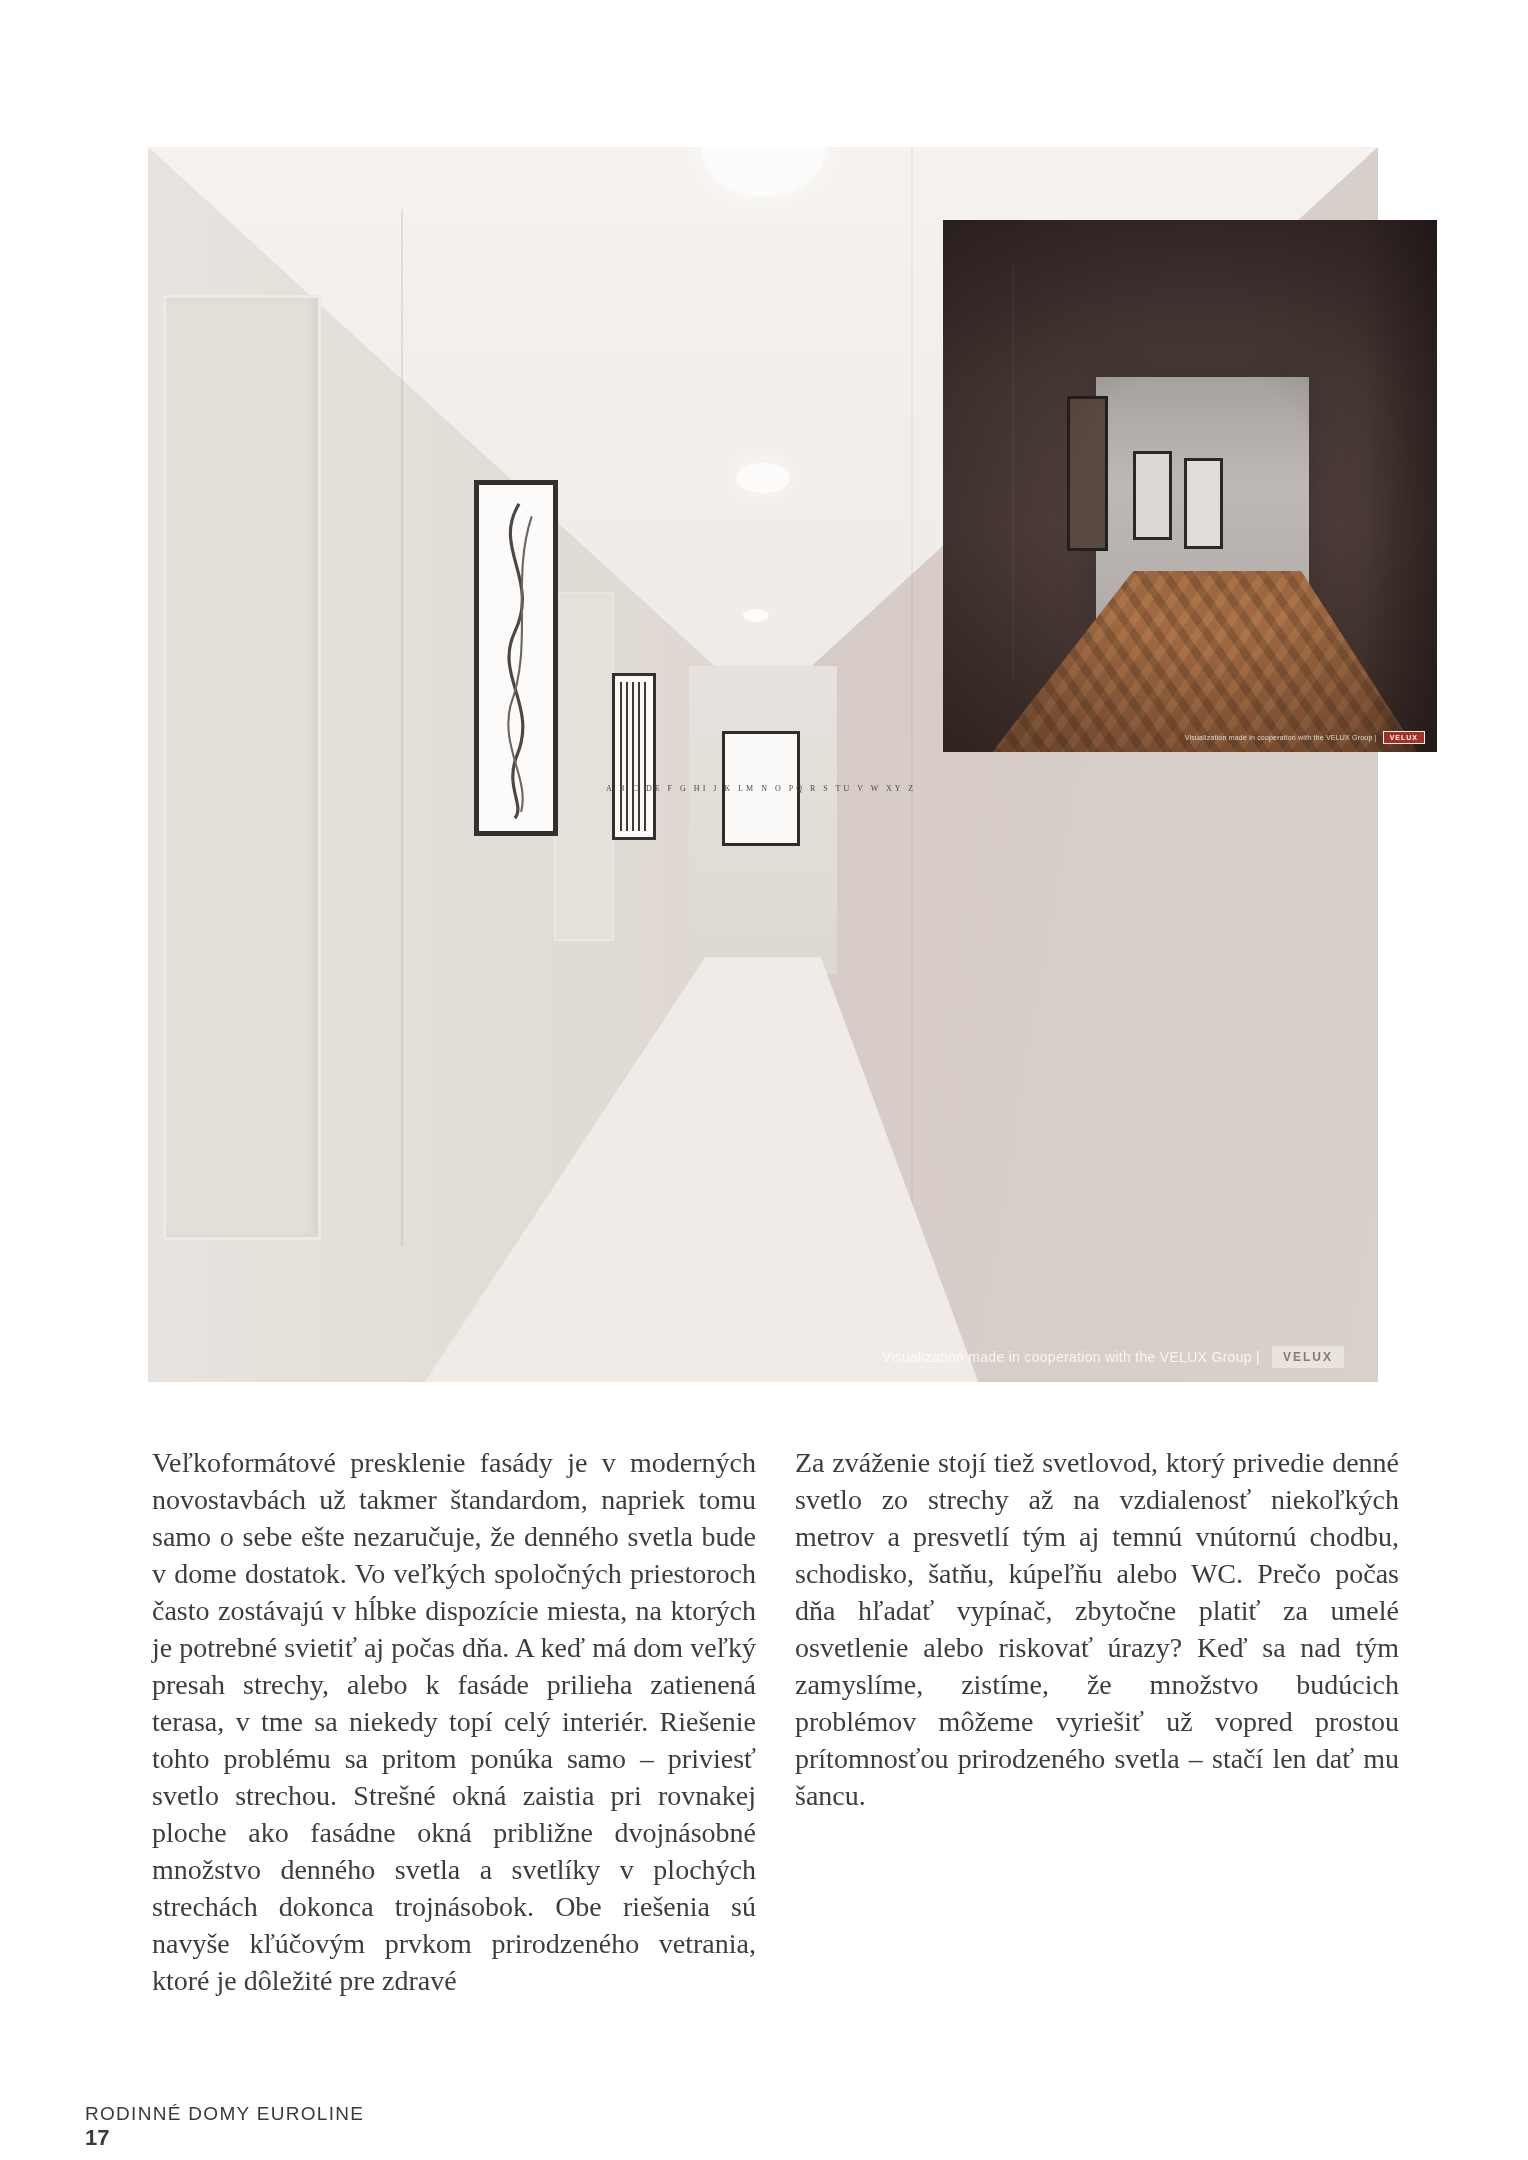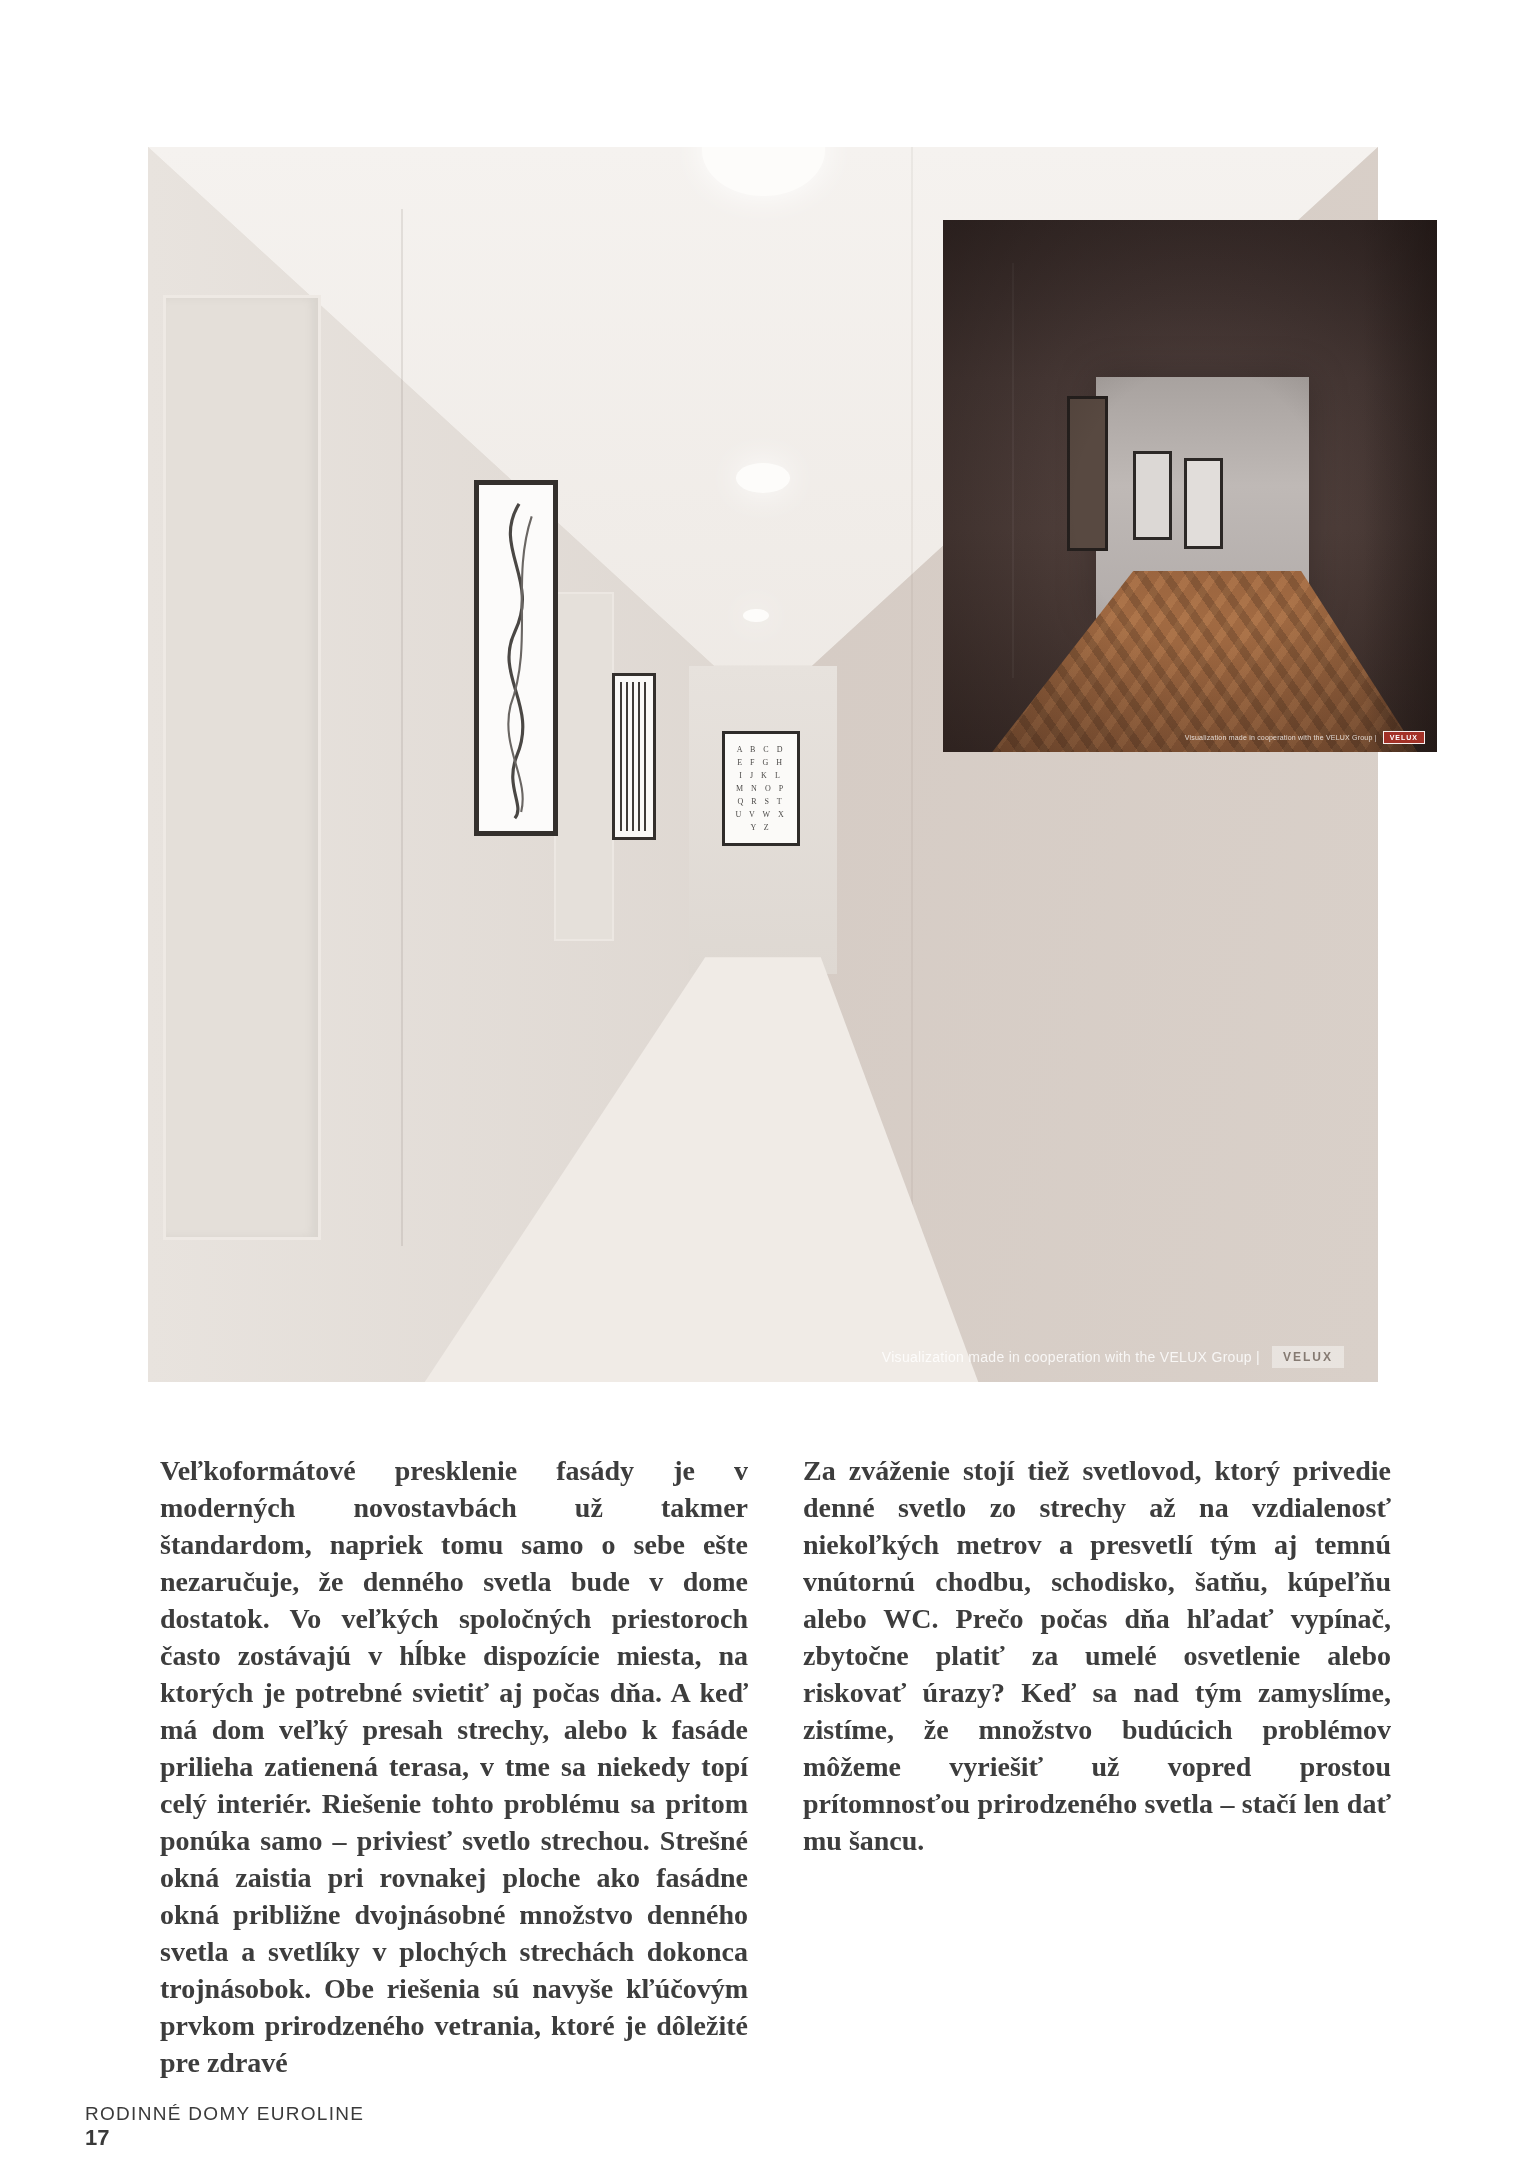--- a/index.html
+++ b/index.html
@@ -27,21 +27,21 @@
   .pm-door2{left:33%;top:36%;width:4.6%;height:28%;background:#e5e0da;border:2px solid #ece7e2;}
   .pm-wallline{width:2px;background:rgba(110,100,92,0.14);}
   .pm-line1{left:20.6%;top:5%;height:84%;}
   .pm-line2{left:62%;top:0;height:100%;background:rgba(110,100,92,0.08);}
   .pm-art1{left:26.5%;top:27%;width:6%;height:28%;background:#fcfbfa;border:5px solid #34302d;}
   .pm-art1 svg{width:100%;height:100%;}
   .pm-art2{left:37.7%;top:42.6%;width:3.6%;height:13.5%;background:#faf9f7;border:3px solid #34302d;padding:6px 5px;box-sizing:border-box;}
   .pm-art2 .strokes{width:100%;height:100%;
       background:repeating-linear-gradient(90deg,#3f3b38 0 2px,transparent 2px 6px);}
   .pm-poster{left:46.7%;top:47.3%;width:5.8%;height:8.8%;background:#fbfaf8;border:3px solid #2f2c2a;
-             display:flex;flex-direction:column;align-items:center;justify-content:center;}
+             display:flex;flex-direction:row;align-items:center;justify-content:center;}
   .poster-line{font-family:"Liberation Serif",serif;font-size:8px;line-height:13px;
                letter-spacing:3px;color:#4c4a48;white-space:pre;}
   .pm-flooredge{inset:0;clip-path:polygon(22.5% 100%,67.5% 100%,54.7% 65.6%,45.3% 65.6%);background:#f0ebe6;}
   .pm-floor{inset:0;clip-path:polygon(24% 100%,66% 100%,54.1% 67%,45.9% 67%);
       background:
         repeating-linear-gradient(52deg,rgba(255,255,255,0.16) 0 10px,transparent 10px 26px),
         repeating-linear-gradient(-52deg,rgba(118,68,33,0.18) 0 10px,transparent 10px 26px),
         linear-gradient(180deg,#b3855b 0%,#c4946 35%,#c99a6a 45%,#d2a472 70%,#c99f6f 100%);}
   .pm-caption{position:absolute;right:34px;bottom:14px;display:flex;align-items:center;gap:12px;
               font-size:14px;color:rgba(255,255,255,0.82);letter-spacing:0.3px;}
@@ -73,21 +73,21 @@
   .pi-caption{position:absolute;right:12px;bottom:8px;display:flex;align-items:center;gap:6px;
               font-size:7px;color:rgba(255,255,255,0.78);letter-spacing:0.2px;}
   .pi-badge{display:inline-block;padding:2px 6px;background:#a33127;border:1px solid rgba(255,255,255,0.92);
             color:#ffffff;font-size:7px;font-weight:bold;letter-spacing:1px;}
 
   
   .col{position:absolute;top:1440px;width:612px;font-family:"Liberation Serif",serif;
        font-size:28px;line-height:37px;color:#3d3d3d;text-align:justify;}
   .col-left{left:148px;}
   .col-right{left:791px;}
-  .col p{margin:12px;font-weight:bold;}
+  .col p{margin:4px;}
   .col-right p + p{margin-top:37px;}
 
   
   .footer{position:absolute;left:85px;right:38px;top:2103px;display:flex;
           justify-content:space-between;align-items:baseline;color:#3a3a3a;flex-direction:column;}
   .footer-brand{font-size:19px;letter-spacing:1.3px;}
   .footer-page{font-size:22px;font-weight:bold;}
 </style>
 </head>
 <body>

